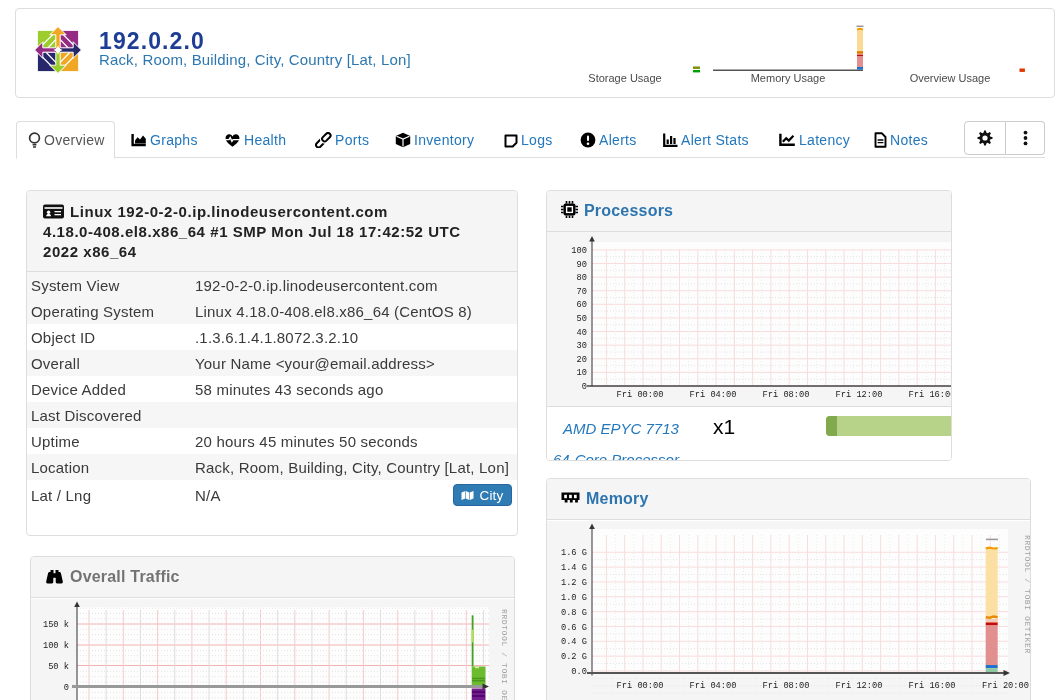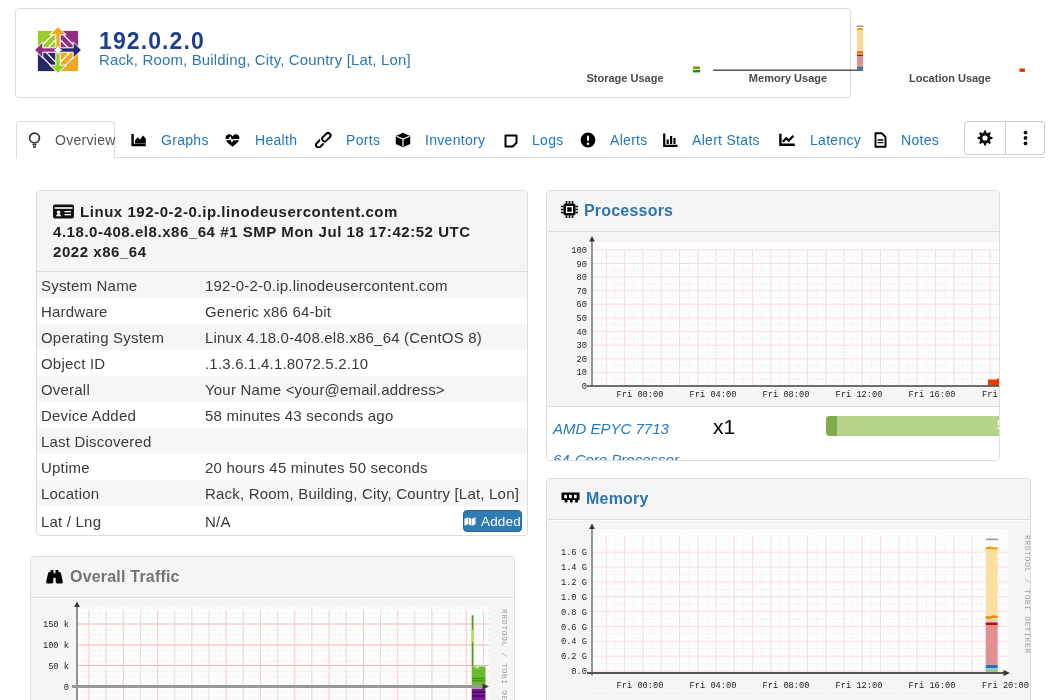--- a/index.html
+++ b/index.html
@@ -1,42 +1,42 @@
 <!DOCTYPE html>
 <html><head><meta charset="utf-8"><style>
 * { margin:0; padding:0; box-sizing:border-box; }
 html,body { width:1061px; height:700px; background:#fff; font-family:"Liberation Sans",sans-serif; overflow:hidden; position:relative; }
 .abs { position:absolute; }
-#hcard { left:15px; top:8px; width:836px; height:90px; border:1px solid #ddd; border-radius:4px; background:#fff; }
+#hcard { left:15px; top:8px; width:1040px; height:90px; border:1px solid #ddd; border-radius:4px; background:#fff; }
 #title { position:absolute; left:83px; top:19px; font-size:23px; font-weight:bold; color:#1d3e94; letter-spacing:1.1px; }
 #subtitle { position:absolute; left:83px; top:42px; font-size:15px; color:#2d77b0; letter-spacing:0.15px; }
 .mini { position:absolute; width:150px; height:76px; top:4px; }
-.mini .mlabel { position:absolute; bottom:5px; width:100%; text-align:center; font-size:11px; font-weight:bold; color:#4a4a4a; }
+.mini .mlabel { position:absolute; bottom:5px; width:100%; text-align:center; font-size:11px; font-weight:normal; color:#4a4a4a; }
 #nav { left:16px; top:121px; width:1029px; height:37px; border-bottom:1px solid #ddd; }
-.tab { position:absolute; top:0; display:flex; align-items:center; gap:14px; height:37px; font-size:14px; color:#2277bd; letter-spacing:0.3px; }
+.tab { position:absolute; top:0; display:flex; align-items:center; gap:3px; height:37px; font-size:14px; color:#2277bd; letter-spacing:0.3px; }
 .tab.active { width:99px; padding-left:11px; height:38px; border:1px solid #ddd; border-bottom:1px solid #fff; border-radius:4px 4px 0 0; color:#555; background:#fff; }
 .tab svg { flex:none; }
 #btns { left:964px; top:121px; height:34px; display:flex; }
 .btn { border:1px solid #ccc; background:#fff; display:flex; align-items:center; justify-content:center; }
 .btn.b1 { width:42px; border-radius:4px 0 0 4px; }
 .btn.b2 { width:39px; border-radius:0 4px 4px 0; border-left:none; }
 .panel { position:absolute; border:1px solid #ddd; border-radius:4px; background:#fff; overflow:hidden; }
 .phead { background:#f5f5f5; border-bottom:1px solid #ddd; height:41px; display:flex; align-items:center; padding-left:14px; gap:6px; }
 .phead .ptitle { font-size:16px; font-weight:bold; color:#2e75b0; letter-spacing:0.2px; }
 .phead .ptitle.dark { color:#737373; }
-#syspanel { left:36px; top:190px; width:492px; height:346px; }
+#syspanel { left:26px; top:190px; width:492px; height:346px; }
 #syshead { background:#f5f5f5; border-bottom:1px solid #ddd; height:81px; padding:11px 16px 0 16px; font-size:15px; font-weight:bold; color:#222; line-height:20px; letter-spacing:0.55px; }
 .trow { display:flex; height:26px; align-items:center; font-size:15px; color:#3a3a3a; position:relative; letter-spacing:0.2px; }
 .trow.stripe { background:#f6f6f6; }
 .trow.last { height:30px; }
 .tl { width:168px; padding-left:4px; flex:none; }
 .tv { flex:1; }
 .viewbtn { position:absolute; right:5px; top:4px; width:59px; height:22px; background:#2f7bb3; border:1px solid #2766a0; border-radius:4px; color:#fff; font-size:13.5px; display:flex; align-items:center; justify-content:center; gap:5px; }
 #trafpanel { left:30px; top:556px; width:485px; height:200px; }
-#procpanel { left:546px; top:190px; width:454px; height:271px; }
+#procpanel { left:546px; top:190px; width:406px; height:271px;text-align:right; }
 #mempanel { left:546px; top:478px; width:485px; height:260px; }
 #procfoot { position:absolute; left:0; top:215px; width:483px; height:55px; background:#fff; border-top:1px solid #ddd; }
 .cpulink { position:absolute; left:6px; top:6px; font-size:15px; color:#2277bd; line-height:31px;font-style:italic; }
 .x1 { position:absolute; left:166px; top:8px; font-size:21px; color:#000000; }
 .pbar { position:absolute; left:279px; top:9px; width:199px; height:20px; background:#b7d38a; border-radius:4px; overflow:hidden; }
 .pbar .fill { position:absolute; left:0; top:0; width:11px; height:20px; background:#82a94b; }
 .pbar .pct { position:absolute; right:7px; top:1px; font-size:14.5px; font-weight:bold; color:#fff; }
 .rl { font-family:"Liberation Mono",monospace; font-size:8.7px; fill:#222; }
 .rw { font-family:"Liberation Mono",monospace; font-size:8px; fill:#a0a0a0; letter-spacing:0.6px; }
 </style></head>
@@ -71,21 +71,21 @@
       <rect x="143.5" y="12.5" width="7" height="1.6" fill="#999"></rect>
       <rect x="144" y="17.5" width="6" height="21.5" fill="#fbda96"></rect>
       <path d="M144,16.8l2.5,-0.9 3.5,0.7" stroke="#f59d00" stroke-width="2" fill="none"></path>
       <path d="M144,39.5h6" stroke="#e07b00" stroke-width="2.6" fill="none"></path>
       <rect x="144" y="41.5" width="6" height="2" fill="#c40a0a"></rect>
       <rect x="144" y="43.5" width="6" height="10.5" fill="#e18f8f"></rect>
       <rect x="144" y="54" width="6" height="2.6" fill="#2271cc"></rect>
     </svg>
   </div>
   <div class="mini" style="left:859px">
-    <div class="mlabel">Location Usage</div>
+    <div class="mlabel">Overview Usage</div>
     <svg width="150" height="62" style="position:absolute;top:0;left:0">
       <rect x="144.5" y="55.5" width="5.4" height="3.4" fill="#e23500"></rect>
     </svg>
   </div>
 </div>
 
 <div class="abs" id="nav">
     <div class="tab active" style="left:0px">
       <svg width="13" height="17" viewBox="0 0 13 17">
         <circle cx="6.5" cy="6" r="4.9" fill="none" stroke="#333" stroke-width="1.7"></circle>
@@ -180,34 +180,30 @@
 <div class="panel" id="syspanel">
   <div id="syshead"><span style="position:relative;top:2px;margin-right:6px;display:inline-block"><svg width="21" height="15" viewBox="0 0 21 15">
           <rect x="0" y="0.5" width="21" height="14" rx="2" fill="#111"></rect>
           <rect x="1.5" y="3.2" width="18" height="1.6" fill="#fff"></rect>
           <circle cx="5.6" cy="8.2" r="1.7" fill="#fff"></circle>
           <path d="M3.2,12.2c0-1.6 1-2.5 2.4-2.5s2.4,0.9 2.4,2.5Z" fill="#fff"></path>
           <rect x="11.5" y="7" width="6.5" height="1.3" fill="#fff"></rect>
           <rect x="11.5" y="10" width="6.5" height="1.3" fill="#fff"></rect>
         </svg></span>Linux 192-0-2-0.ip.linodeusercontent.com<br>4.18.0-408.el8.x86_64 #1 SMP Mon Jul 18 17:42:52 UTC<br>2022 x86_64</div>
   <div class="trow stripe">
-      <div class="tl">System Name</div>
+      <div class="tl">System View</div>
       <div class="tv">192-0-2-0.ip.linodeusercontent.com</div>
-    </div>
-    <div class="trow">
-      <div class="tl">Hardware</div>
-      <div class="tv">Generic x86 64-bit</div>
     </div>
     <div class="trow stripe">
       <div class="tl">Operating System</div>
       <div class="tv">Linux 4.18.0-408.el8.x86_64 (CentOS 8)</div>
     </div>
     <div class="trow">
       <div class="tl">Object ID</div>
-      <div class="tv">.1.3.6.1.4.1.8072.5.2.10</div>
+      <div class="tv">.1.3.6.1.4.1.8072.3.2.10</div>
     </div>
     <div class="trow stripe">
       <div class="tl">Overall</div>
       <div class="tv">Your Name &lt;your@email.address&gt;</div>
     </div>
     <div class="trow">
       <div class="tl">Device Added</div>
       <div class="tv">58 minutes 43 seconds ago</div>
     </div>
     <div class="trow stripe">
@@ -221,21 +217,21 @@
       <div class="tl">Location</div>
       <div class="tv">Rack, Room, Building, City, Country [Lat, Lon]</div>
     </div>
     <div class="trow last">
       <div class="tl">Lat / Lng</div>
       <div class="tv">N/A</div>
       <div class="viewbtn">
         <svg width="13" height="11" viewBox="0 0 13 11">
           <path d="M0.5,2.6 4.3,1v7.4L0.5,10Z M4.9,1 8.1,2.6V10L4.9,8.4Z M8.7,2.6 12.5,1v7.4L8.7,10Z" fill="#fff"></path>
         </svg>
-        <span>Added</span>
+        <span>City</span>
       </div>
     </div>
 </div>
 
 <div class="panel" id="trafpanel">
   <div class="phead">
       <span><svg width="19" height="17" viewBox="0 0 19 17">
           <path d="M1.2,14.5 3,6.5c0.2-1 0.8-1.5 1.8-1.5h1.8c1,0 1.7,0.6 1.7,1.6v8.4c0,0.8-0.6,1.4-1.4,1.4H2.5c-0.9,0-1.5-0.6-1.3-1.9Z" fill="#000"></path>
           <path d="M17.8,14.5 16,6.5c-0.2-1-0.8-1.5-1.8-1.5h-1.8c-1,0-1.7,0.6-1.7,1.6v8.4c0,0.8 0.6,1.4 1.4,1.4h4.4c0.9,0 1.5-0.6 1.3-1.9Z" fill="#000"></path>
           <rect x="7.8" y="6.2" width="3.4" height="4.6" fill="#000"></rect>

